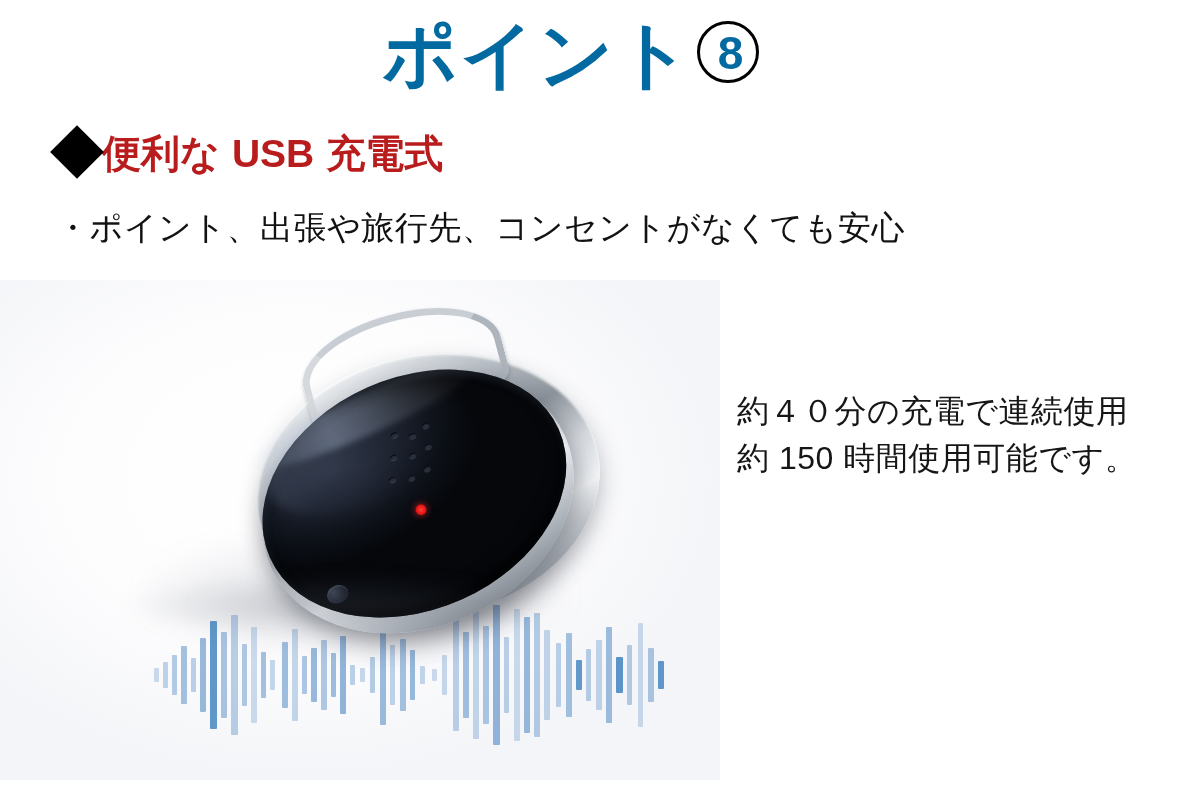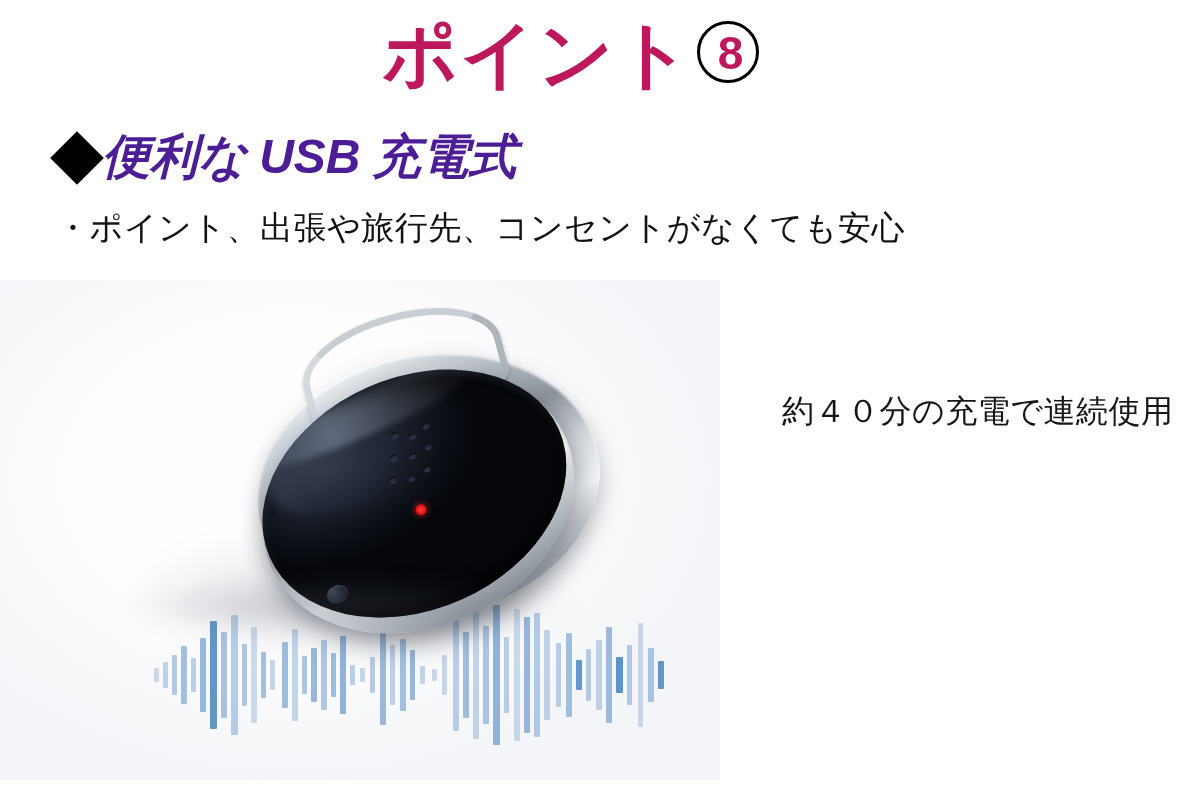--- a/index.html
+++ b/index.html
@@ -21,21 +21,21 @@
 
   
   .headline{
     position:absolute;
     left:0; top:18px;
     width:1148px;
     text-align:center;
     font-weight:900;
     font-size:74px;
     line-height:1.0;
-    color:#be185d;
+    color:#0369a1;
     letter-spacing:2px;
     white-space:nowrap;
   }
   .headline .circled{
     display:inline-block;
     position:relative;
     width:68px;height:68px;
     vertical-align:-9px;
     margin-left:4px;
   }
@@ -51,27 +51,26 @@
     width:68px;height:68px;
     line-height:64px;
     text-align:center;
     font-size:46px;
     font-weight:900;
   }
 
   .subhead{
     position:absolute;
     left:58px; top:133px;
-    font-size:48px;
+    font-size:39px;
     font-weight:900;
-    color:#4c1d95;
+    color:#b91c1c;
     letter-spacing:0px;
     white-space:nowrap;
     line-height:1.0;
-    font-style:italic;
   }
   .subhead .diamond{
     display:inline-block;
     width:38px;height:38px;
     background:#000;
     transform:rotate(45deg);
     vertical-align:-4px;
     margin-right:6px;
   }
   .subhead .sp{display:inline-block;width:12px;}
@@ -91,21 +90,21 @@
   .desc{
     position:absolute;
     left:737px; top:388px;
     font-size:32px;
     font-weight:400;
     color:#161616;
     line-height:47px;
     letter-spacing:0.5px;
     white-space:nowrap;
   }
-  .desc div{white-space:nowrap;margin-left:45px;}
+  .desc div{white-space:nowrap;}
 
   
   .photo{
     position:absolute;
     left:0; top:280px;
     width:720px; height:500px;
     overflow:hidden;
   }
   .photo .bgwash{
     position:absolute;inset:0;
@@ -339,15 +338,16 @@
           <div class="btn"></div>
         </div>
       </div>
     </div>
 
     <div class="photo-shadow"></div>
   </div>
 
   <div class="desc">
     <div>約４０分の充電で連続使用</div>
+    <div>約 150 時間使用可能です。</div>
   </div>
 
 </div>
 
 </body></html>

